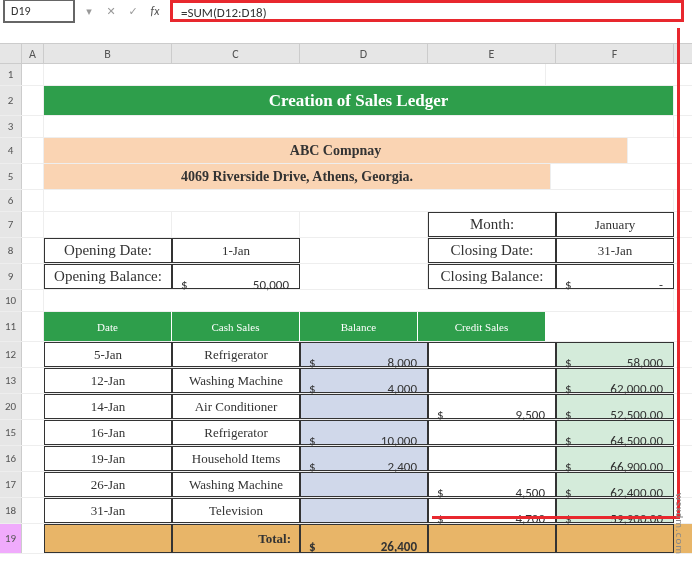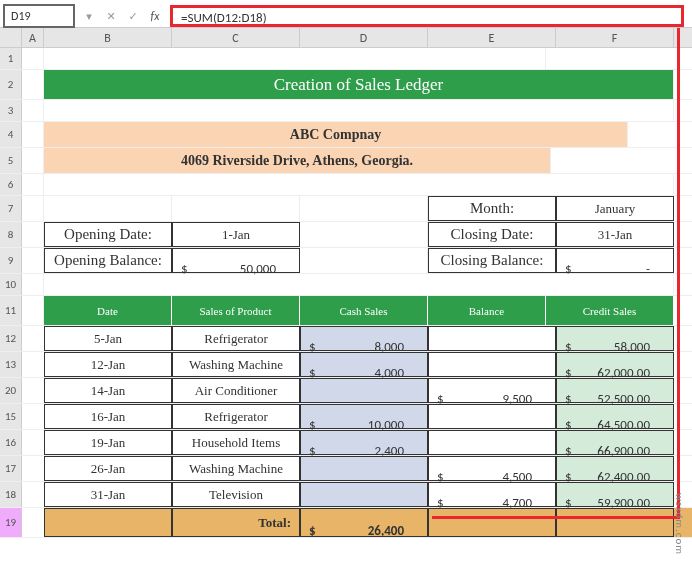--- a/index.html
+++ b/index.html
@@ -1,40 +1,40 @@
 <!DOCTYPE html>
 <html><head>
 <meta charset="utf-8">
 <style>
 *{box-sizing:border-box;margin:0;padding:0;font-family:Calibri,Arial,sans-serif}
 body{background:#fff;font-size:13px;color:#333;width:692px;height:575px;overflow:hidden;position:relative}
-.formula-bar{display:flex;align-items:flex-end;height:28px;border-bottom:1px solid #ccc;background:#fff}
+.formula-bar{display:flex;align-items:flex-start;height:44px;border-bottom:1px solid #ccc;background:#fff}
 .name-box{width:70px;height:22px;border:1px solid #ccc;margin:0 4px;padding:2px 6px;font-size:12px;display:flex;align-items:center;outline:2px solid #666;outline-offset:-1px}
 .fb-btn{width:22px;height:22px;display:flex;align-items:center;justify-content:center;color:#999;font-size:11px}
 .fx{font-style:italic;font-size:12px;color:#555}
 .formula-input{flex:1;height:22px;padding:2px 8px;font-size:13px;border:3px solid #e8282e;margin-left:4px;margin-right:8px;font-family:Calibri}
 .col-headers{display:flex;height:20px;background:#e6e6e6;border-bottom:1px solid #ccc}
 .corner{width:22px;border-right:1px solid #ccc;background:#e6e6e6}
 .col-h{border-right:1px solid #ccc;text-align:center;font-size:12px;color:#555;line-height:20px}
 .cA{width:22px}.cB{width:128px}.cC{width:128px}.cD{width:128px}.cE{width:128px}.cF{width:118px}
 .grid{position:relative}
 .row{display:flex;height:22px;border-bottom:1px solid #eee}
 .row.tall{height:26px}
 .row.taller{height:30px}
 .rh{width:22px;background:#e6e6e6;border-right:1px solid #ccc;text-align:center;font-size:11px;color:#555;display:flex;align-items:center;justify-content:center}
 .rh.sel{background:#f0abfc}
 .cell{border-right:1px solid #eee;display:flex;align-items:center;padding:0 4px}
-.title-banner{background:#2e9e4b;color:#fff;font-weight:normal;font-size:17px;justify-content:center;font-family:'Times New Roman',serif}
+.title-banner{background:#2e9e4b;color:#fff;font-weight:bold;font-size:17px;justify-content:center;font-family:'Times New Roman',serif}
 .company-banner{background:#fad4b3;color:#333;font-weight:bold;font-size:14px;justify-content:center;font-family:'Times New Roman',serif}
 .boxed{border:1px solid #333!important}
 .lbl{font-weight:normal;font-family:'Times New Roman',serif;justify-content:center;font-size:15px}
 .val{font-family:'Times New Roman',serif;justify-content:center;font-size:13px}
 .money{font-family:'Times New Roman',serif;font-size:13px;position:relative;width:100%}
 .money .d{position:absolute;left:4px}
-.money .a{position:absolute;right:19px}
+.money .a{position:absolute;right:6px}
 .th{background:#2e9e4b;color:#fff;font-weight:normal;justify-content:center;font-family:'Times New Roman',serif;font-size:11px;border-right:1px solid #fff!important}
 .tbl-row .cell{border:1px solid #333!important;font-family:'Times New Roman',serif;font-size:13px}
 .tbl-row .cB{justify-content:center}
 .tbl-row .cC{justify-content:center}
 .cash{background:#d0d8ea}
 .bal{background:#d4ebda}
 .total-row{background:#e8b568}
 .total-row .cell{border:1px solid #333!important;font-weight:bold;font-family:'Times New Roman',serif}
 .total-row .cC{justify-content:flex-end;padding-right:8px}
 .red-box{border:3px solid #e8282e!important}
@@ -144,21 +144,20 @@
 <div class="row">
       <div class="rh">10</div>
       <div class="cell cA"></div>
       <div class="cell" style="width:630px"></div>
     </div>
 
 <div class="row taller">
       <div class="rh">11</div>
       <div class="cell cA"></div>
   <div class="cell cB th">Date</div>
-  <div class="cell cC th">Sales of Product</div>
   <div class="cell cD th">Cash Sales</div>
   <div class="cell cF th">Balance</div>
   <div class="cell cE th">Credit Sales</div>
 </div>
 
 <div id="table-rows">
       <div class="row tall tbl-row">
         <div class="rh">12</div>
         <div class="cell cA" style="border:none!important"></div>
   <div class="cell cB">5-Jan</div>

